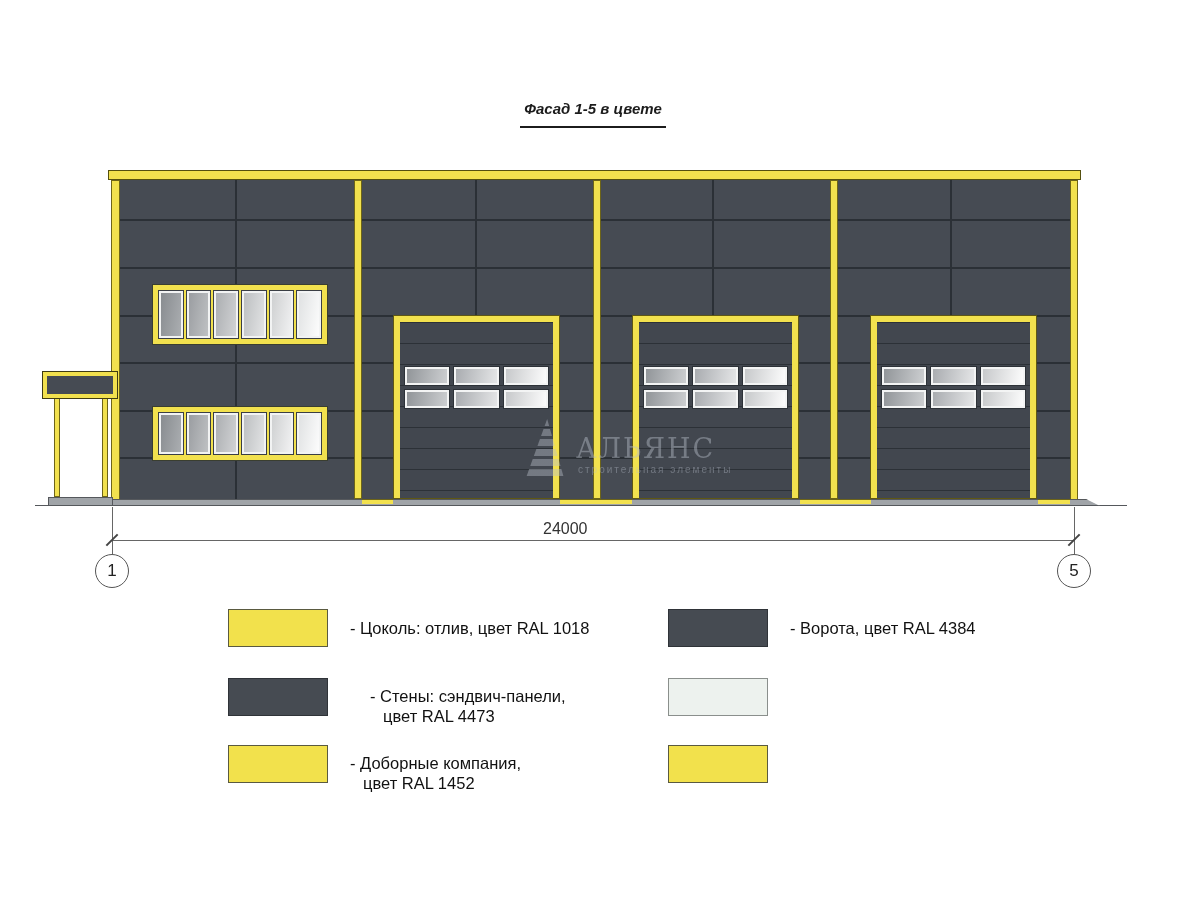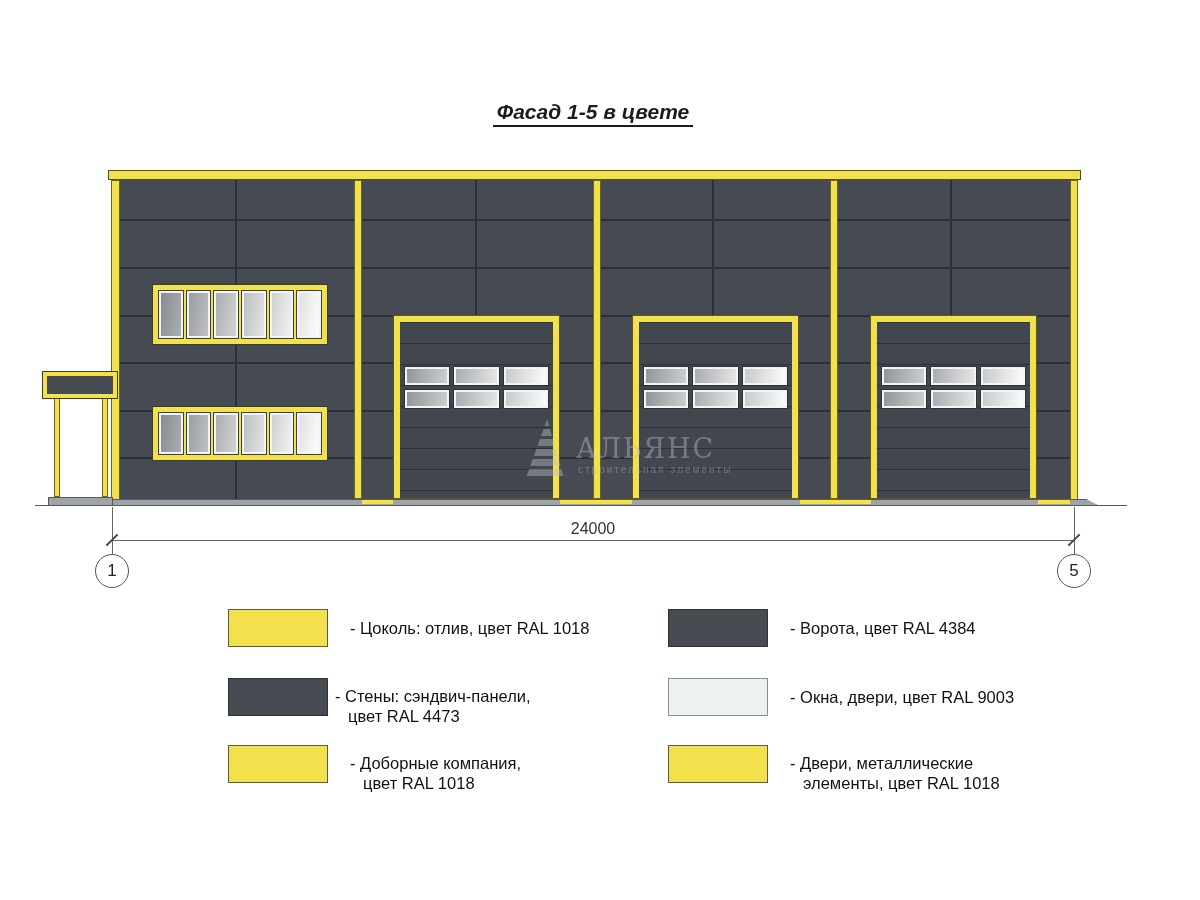--- a/index.html
+++ b/index.html
@@ -2,22 +2,22 @@
 <html><head>
 <meta charset="utf-8">
 <style>
   html,body{margin:0;padding:0;background:#ffffff;}
   #canvas{position:relative;width:1200px;height:900px;background:#fff;overflow:hidden;
           font-family:"Liberation Sans",sans-serif;color:#1a1a1a;}
   .abs{position:absolute;}
 
   
   .title{position:absolute;top:100px;left:0;width:1186px;text-align:center;}
-  .title span{display:inline-block;font-size:21px;font-style:italic;font-weight:bold;
-              color:#1c1c1c;border-bottom:2px solid #1c1c1c;padding:0 4px 1px 4px;}
+  .title span{display:inline-block;font-size:15px;font-style:italic;font-weight:bold;
+              color:#1c1c1c;border-bottom:2px solid #1c1c1c;padding:0 4px 9px 4px;}
 
   
   .wall{left:120px;top:180px;width:950px;height:320px;background:#464B53;}
   .topstrip{left:108px;top:170px;width:973px;height:10px;background:#F2E14E;border:1px solid #55500f;box-sizing:border-box;}
   .edgeL{left:111px;top:180px;width:9px;height:320px;background:#F2E14E;border:1px solid #6d6418;box-sizing:border-box;}
   .edgeR{left:1070px;top:180px;width:8px;height:320px;background:#F2E14E;border:1px solid #6d6418;box-sizing:border-box;}
   .hjoint{left:120px;width:950px;height:2px;background:#2b3036;}
   .vjoint{top:180px;width:2px;height:320px;background:#2b3036;}
   .trim{top:180px;width:8px;height:319px;background:#F2E14E;border:1px solid #6d6418;box-sizing:border-box;}
 
@@ -55,21 +55,21 @@
   .basestrip{left:62px;top:499px;width:1038px;height:7px;background:#A0A4A8;border:1px solid #55585c;box-sizing:border-box;
              clip-path:polygon(0 0,calc(100% - 14px) 0,100% 100%,0 100%);}
   .baseyellow{top:499px;height:5px;background:#F2E14E;border-top:1px solid #6d6418;box-sizing:border-box;}
 
   
   .extline{top:507px;width:1px;height:47px;background:#666;}
   .dimline{left:112px;top:540px;width:962px;height:1px;background:#666;}
   .tick{width:16px;height:2px;background:#444;transform:rotate(-45deg);}
   .axis-circle{width:34px;height:34px;border:1px solid #555;border-radius:50%;background:#fff;
                display:flex;align-items:center;justify-content:center;font-size:17px;color:#222;box-sizing:border-box;}
-  .dimtext{left:543px;top:520px;width:100px;text-align:center;font-size:16px;color:#333;}
+  .dimtext{left:543px;top:520px;width:100px;text-align:left;font-size:16px;color:#333;}
 
   
   .wm-tri{left:528px;top:419px;width:38px;height:59px;
           background:repeating-linear-gradient(to bottom,rgba(185,191,201,0.42) 0 7px,rgba(70,75,83,0) 7px 10px);
           clip-path:polygon(45% 0,100% 100%,0 100%);transform:skewX(-4deg);}
   .wm-name{left:576px;top:433px;font-family:"DejaVu Serif",serif;font-weight:normal;font-size:27px;
            letter-spacing:2px;color:rgba(182,189,199,0.45);}
   .wm-tag{left:578px;top:464px;font-size:10px;letter-spacing:2px;color:rgba(182,189,199,0.42);}
 
   
@@ -201,40 +201,33 @@
   <div class="abs axis-circle" style="left:1057px;top:554px">
     <span>5</span>
   </div>
 
   <div class="abs swatch sw-yellow" style="left:228px;top:609px"></div>
   <div class="abs leglabel" style="left:350px;top:618px">
     <div>- Цоколь: отлив, цвет RAL 1018</div>
   </div>
 
   <div class="abs swatch sw-dark" style="left:228px;top:678px"></div>
-  <div class="abs leglabel" style="left:335px;top:686px">
+  <div class="abs leglabel" style="left:370px;top:686px">
     <div>- Стены: сэндвич-панели,</div>
     <div style="text-indent:0">цвет RAL 4473</div>
   </div>
 
   <div class="abs swatch sw-yellow" style="left:228px;top:745px"></div>
   <div class="abs leglabel" style="left:350px;top:753px">
     <div>- Доборные компания,</div>
-    <div style="text-indent:0">цвет RAL 1018</div>
+    <div style="text-indent:0">цвет RAL 1452</div>
   </div>
 
   <div class="abs swatch sw-dark" style="left:668px;top:609px"></div>
   <div class="abs leglabel" style="left:790px;top:618px">
     <div>- Ворота, цвет RAL 4384</div>
   </div>
 
   <div class="abs swatch sw-white" style="left:668px;top:678px"></div>
-  <div class="abs leglabel" style="left:790px;top:687px">
-    <div>- Окна, двери, цвет RAL 9003</div>
-  </div>
 
   <div class="abs swatch sw-yellow" style="left:668px;top:745px"></div>
-  <div class="abs leglabel" style="left:790px;top:753px">
-    <div>- Двери, металлические</div>
-    <div style="text-indent:0">элементы, цвет RAL 1018</div>
-  </div>
 
 </div>
 
 </body></html>

